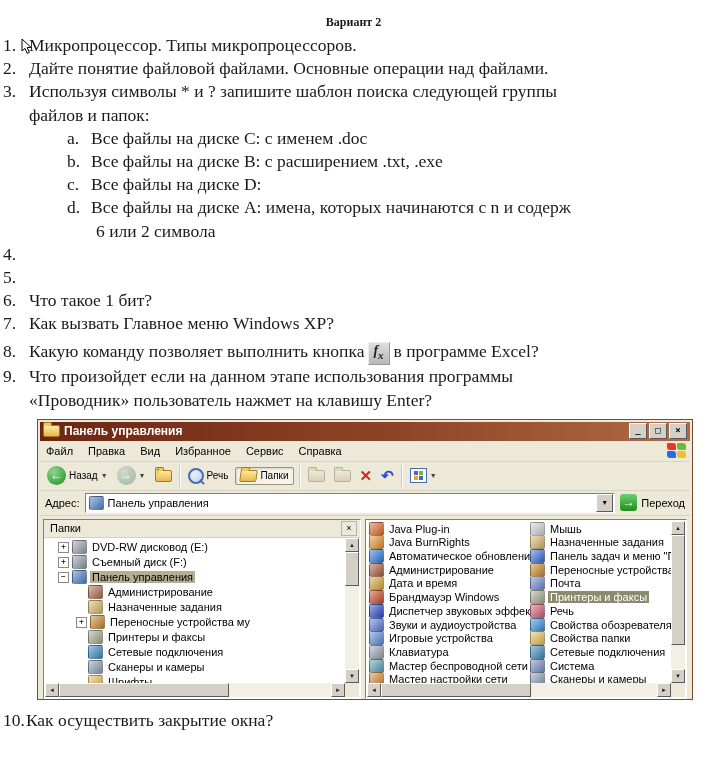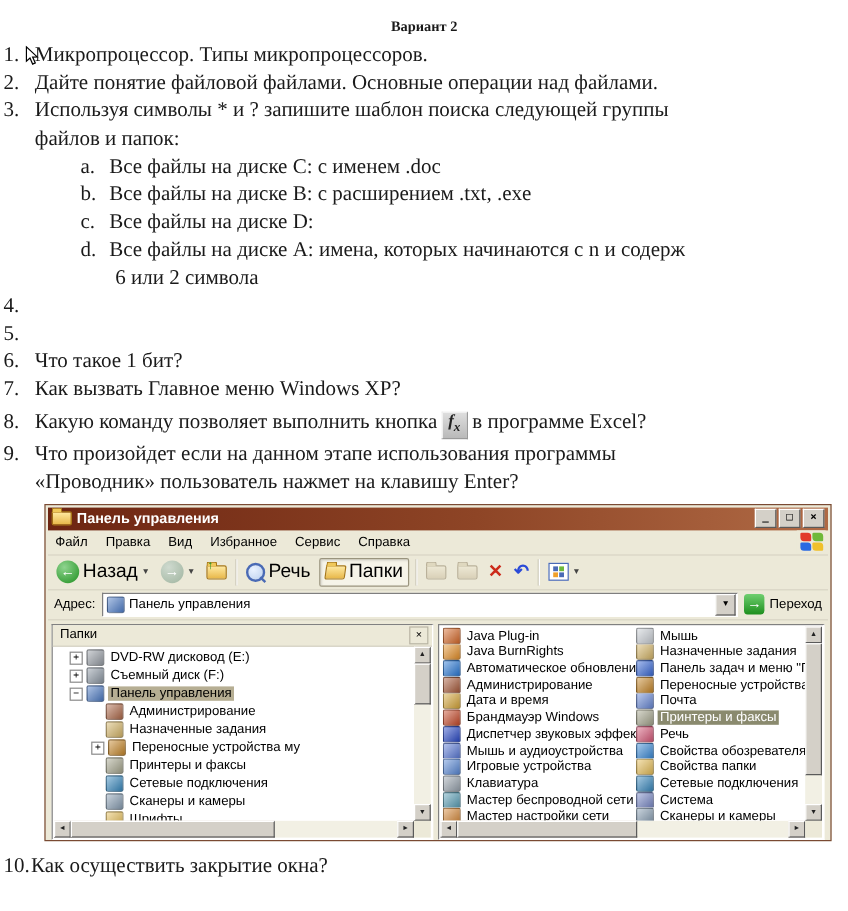--- a/index.html
+++ b/index.html
@@ -54,21 +54,21 @@
     grid-template-columns:9px 9px;grid-template-rows:7px 7px;gap:1px;align-content:center;justify-content:center;
     background:#ece9d8;}
   .winlogo i{display:block;border-radius:1px 3px 1px 3px;}
   .wl1{background:#e23a2a;} .wl2{background:#6fb93a;} .wl3{background:#2a6ae2;} .wl4{background:#f0c02a;}
   .toolbar{height:28px;display:flex;align-items:center;gap:5px;padding:0 5px;border-bottom:1px solid #d8d4c4;}
   .circle{width:19px;height:19px;border-radius:50%;color:#fff;font-weight:bold;
     text-align:center;line-height:18px;font-size:12px;flex:none;}
   .c-green{background:radial-gradient(circle at 35% 30%,#8fd48f,#1e8f1e);}
   .c-dis{background:radial-gradient(circle at 35% 30%,#cfdacf,#9fb49f);}
   .tbtn{display:flex;align-items:center;gap:3px;padding:1px 2px;}
-  .tbtn .lbl{font-size:16px;}
+  .tbtn .lbl{font-size:10px;}
   .drop{font-size:7px;color:#444;}
   .tsep{width:1px;height:22px;background:#d0ccbc;border-right:1px solid #fff;}
   .upfold{position:relative;}
   .upfold .arr{position:absolute;left:3px;top:-4px;color:#1e8f1e;font-weight:bold;font-size:10px;}
   .mag{position:relative;width:12px;height:12px;border:2px solid #4a6ab5;border-radius:50%;
     background:radial-gradient(circle at 35% 30%,#eaf2ff,#bcd0ee);flex:none;}
   .mag::after{content:'';position:absolute;width:6px;height:2px;background:#4a6ab5;
     transform:rotate(45deg);left:9px;top:11px;}
   .pressed{border:1px solid #9a947e;background:#f6f4e9;box-shadow:inset 1px 1px 2px rgba(0,0,0,.15);
     border-radius:2px;padding:2px 4px;}
@@ -381,21 +381,21 @@
               <div class="list-row">
                 <span class="ic" style="background: linear-gradient(135deg, rgba(255, 255, 255, 0.55), rgba(0, 0, 0, 0.18)), rgb(200, 74, 42);"></span>
                 <span class="llabel">Брандмауэр Windows</span>
               </div>
               <div class="list-row">
                 <span class="ic" style="background: linear-gradient(135deg, rgba(255, 255, 255, 0.55), rgba(0, 0, 0, 0.18)), rgb(42, 74, 200);"></span>
                 <span class="llabel">Диспетчер звуковых эффектов</span>
               </div>
               <div class="list-row">
                 <span class="ic" style="background: linear-gradient(135deg, rgba(255, 255, 255, 0.55), rgba(0, 0, 0, 0.18)), rgb(90, 122, 216);"></span>
-                <span class="llabel">Мышь и аудиоустройства</span>
+                <span class="llabel">Звуки и аудиоустройства</span>
               </div>
               <div class="list-row">
                 <span class="ic" style="background: linear-gradient(135deg, rgba(255, 255, 255, 0.55), rgba(0, 0, 0, 0.18)), rgb(90, 138, 216);"></span>
                 <span class="llabel">Игровые устройства</span>
               </div>
               <div class="list-row">
                 <span class="ic" style="background: linear-gradient(135deg, rgba(255, 255, 255, 0.55), rgba(0, 0, 0, 0.18)), rgb(154, 165, 176);"></span>
                 <span class="llabel">Клавиатура</span>
               </div>
               <div class="list-row">

